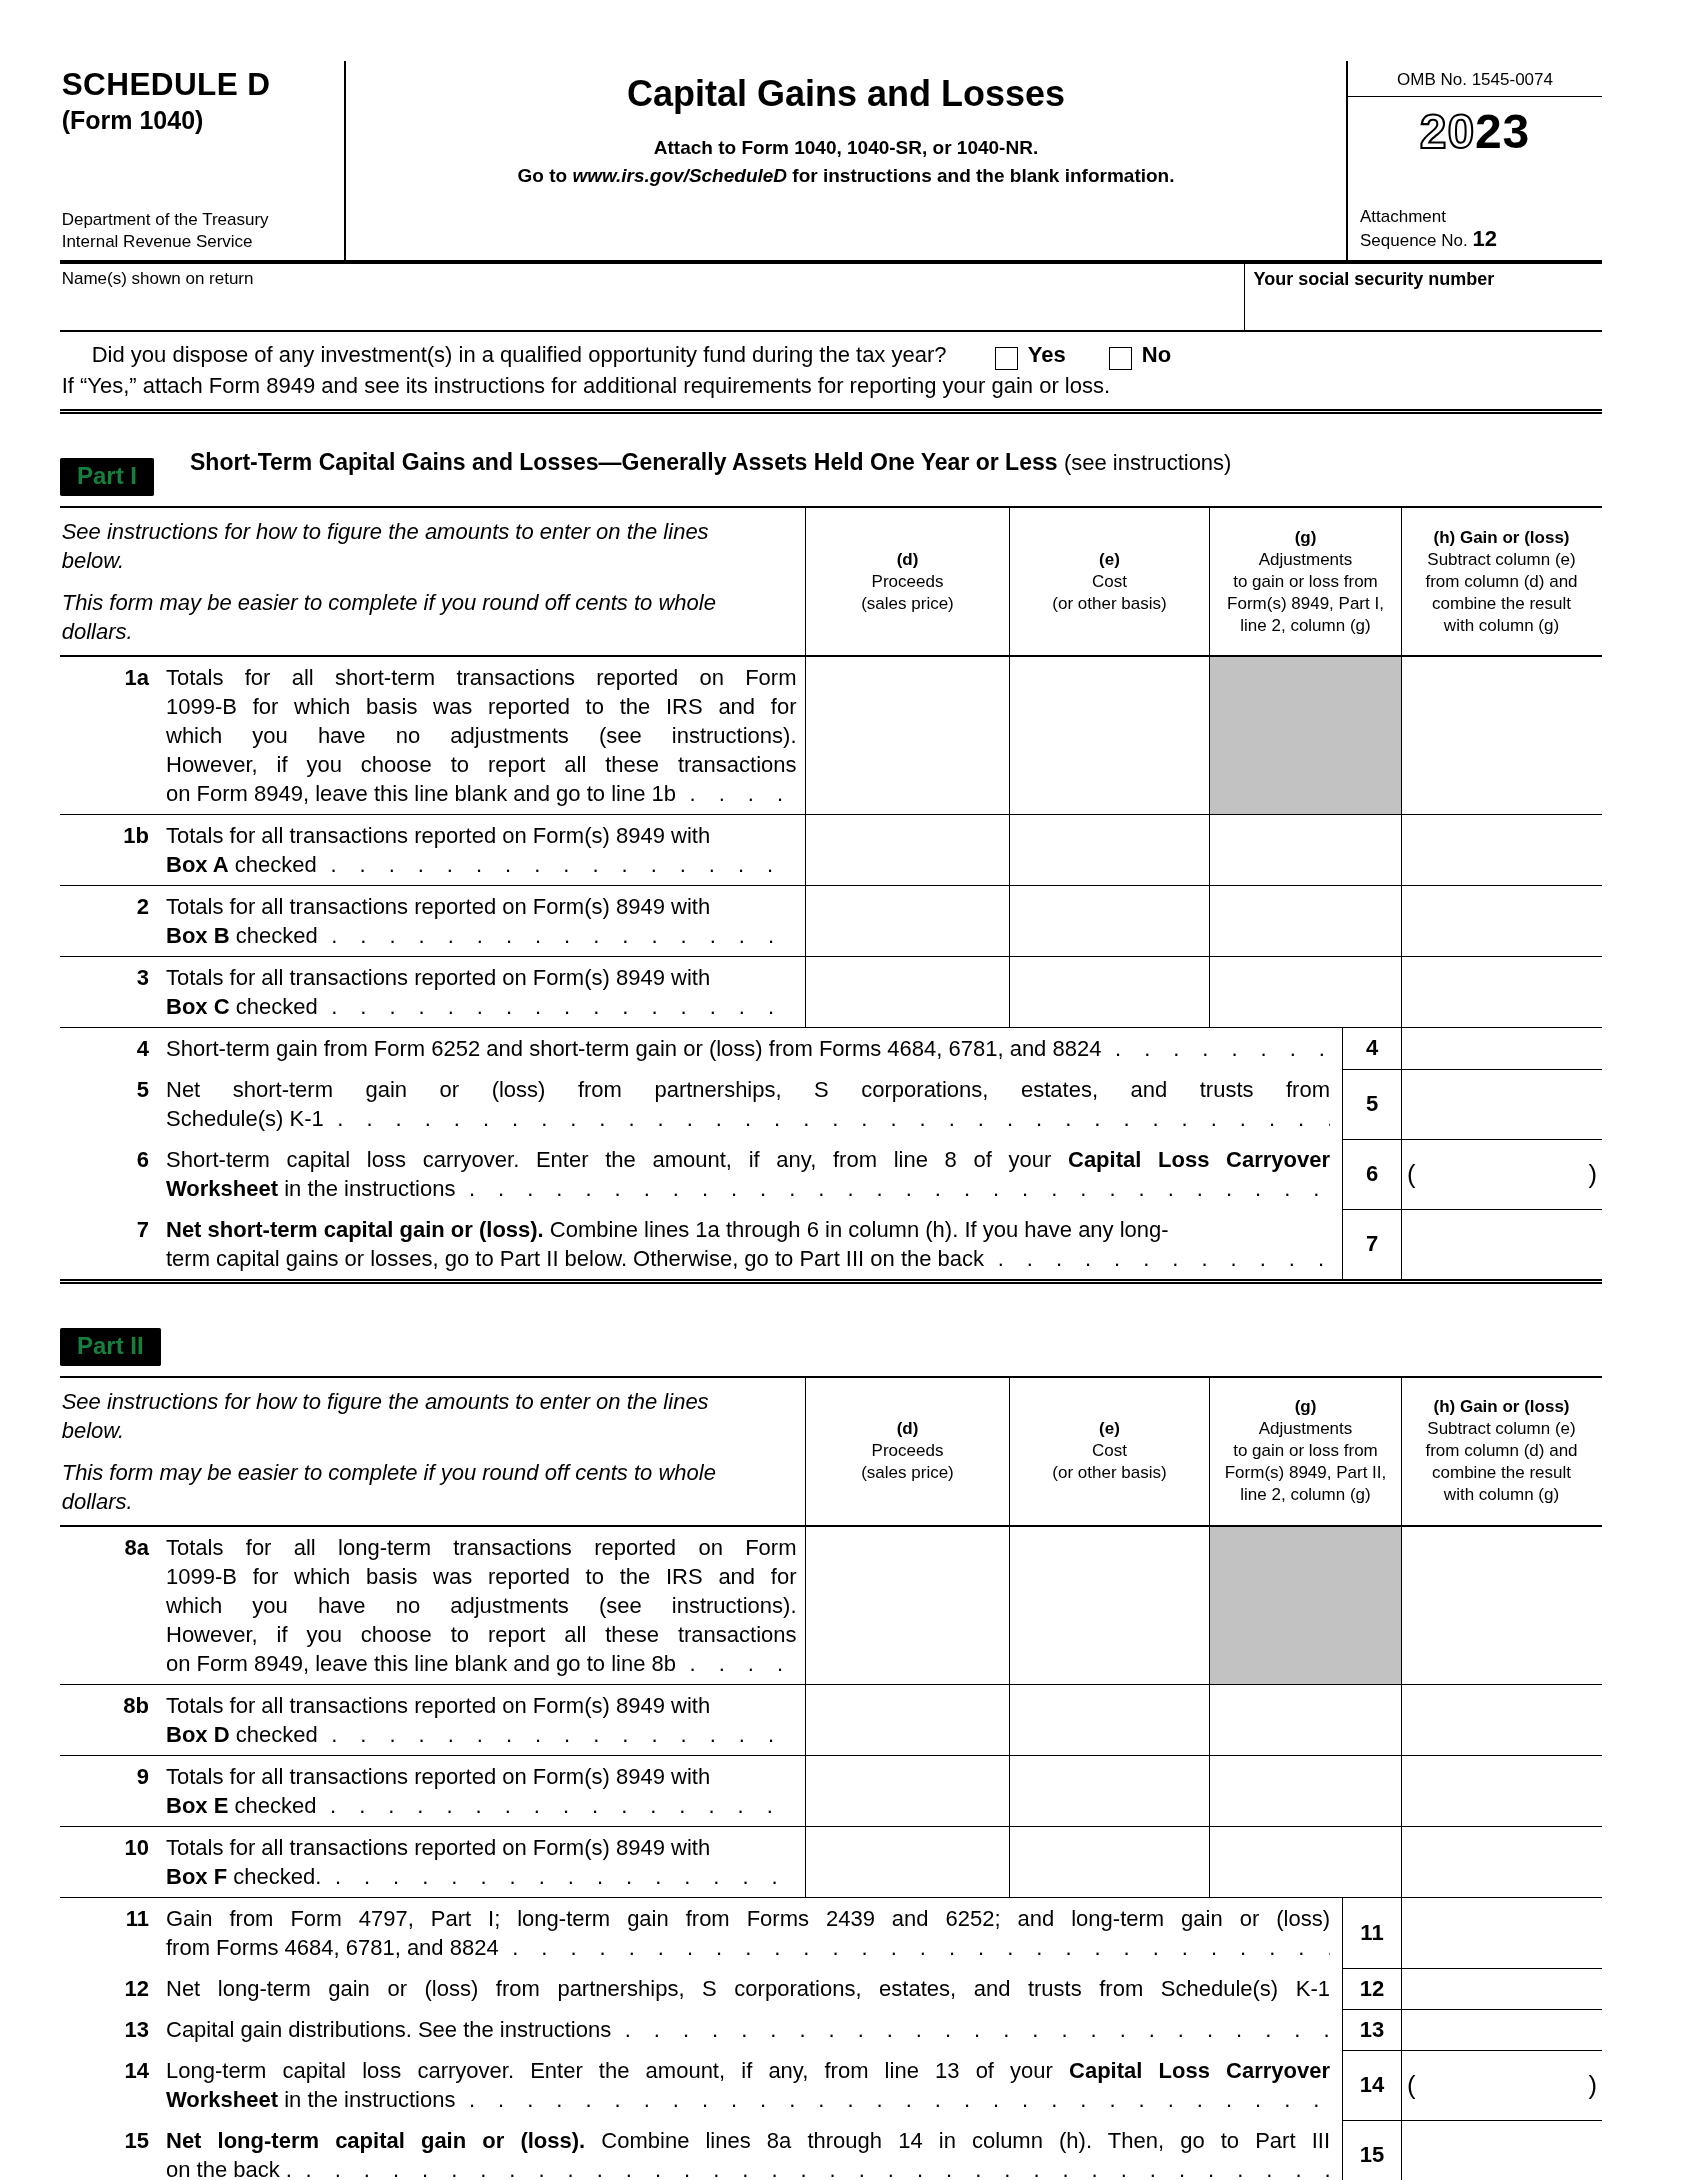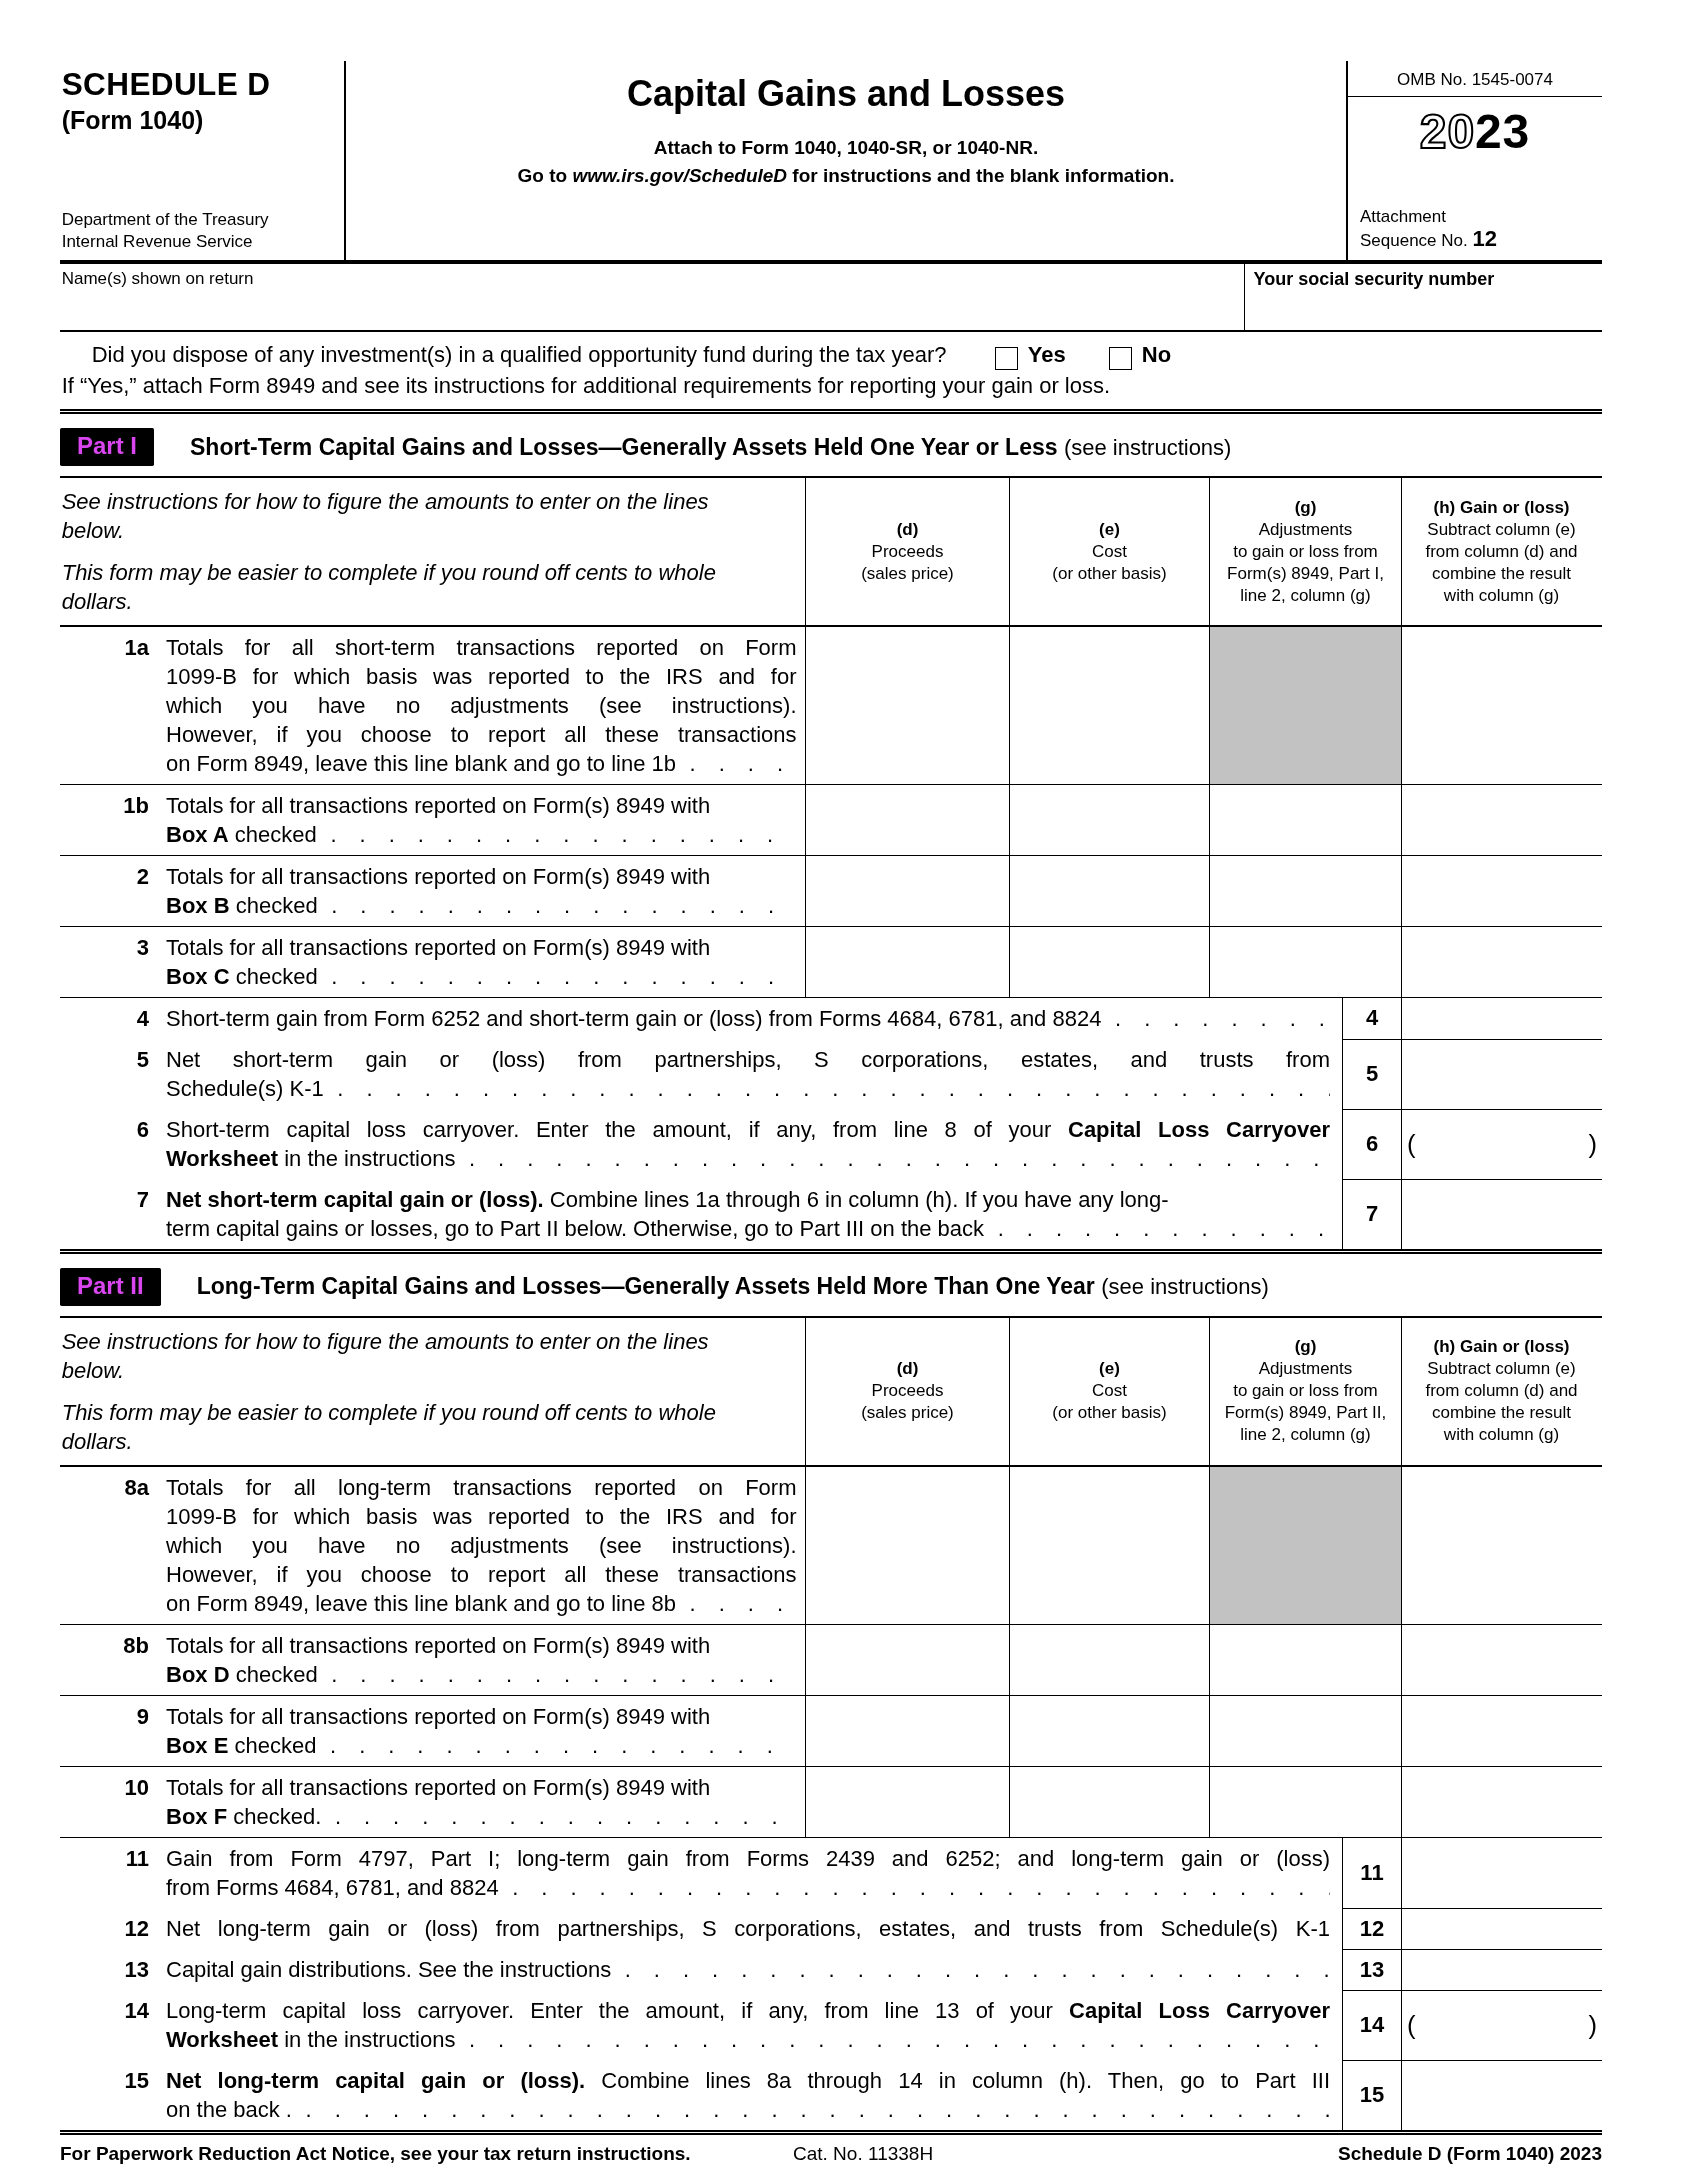--- a/index.html
+++ b/index.html
@@ -39,22 +39,22 @@
 
   
   .qsec { border-bottom: 5.1px double #000; padding: 6.8px 0 8.5px 1.7px; font-size: 22px; line-height: 31px; }
   .qline1 { display: flex; align-items: flex-end; margin-left: 30px; }
   .cbx { display: inline-block; width: 23px; height: 23px; border: 1.7px solid #000; background: #fff; flex: 0 0 auto; }
   .cbx-lbl { font-weight: bold; margin-left: 10.2px; }
   .gap1 { width: 48px; } .gap2 { width: 43px; }
 
   
   .bar { display: flex; align-items: center; margin: 13.6px 0 10.2px; }
-  .bar-label { background: #000; color: #d946ef; font-weight: bold; font-size: 24px;
-               padding: 4.3px 17px 6px; border-radius: 1.7px; }
+  .bar-label { background: #000; color: #15803d; font-weight: bold; font-size: 24px;
+               padding: 4.3px 17px 6px; border-radius: 1.7px; margin-top: 30px; }
   .bar-title { font-size: 23px; font-weight: bold; margin-left: 36px; }
   .bar-note { font-size: 22px; font-weight: normal; }
 
   
   .tbl { border-top: 2.6px solid #000; }
   .trow { display: grid; grid-template-columns: 745px 204px 200px 192px 200px; border-bottom: 1.7px solid #000; }
   .trow > div + div { border-left: 1.7px solid #000; }
   .thead { border-bottom: 2.6px solid #000; }
   .hd-desc { font-size: 22px; line-height: 29px; padding: 8.5px 34px 8.5px 1.7px; font-style: italic; }
   .hd-desc p + p { margin-top: 13.6px; }
@@ -299,21 +299,20 @@
         <div class="nbox">
             <span>7</span>
           </div>
         <div class="namt"></div>
       </div>
     </div>
   </div>
 
   <div class="bar">
     <span class="bar-label">Part II</span>
-    <span class="bar-title"><span>Long-Term Capital Gains and Losses—Generally Assets Held More Than One Year</span> <span class="bar-note">(see instructions)</span></span>
   </div>
 
   <div class="tbl">
     <div class="trow thead">
       <div class="hd-desc">
         <p>See instructions for how to figure the amounts to enter on the lines below.</p>
         <p>This form may be easier to complete if you round off cents to whole dollars.</p>
       </div>
       <div class="hcell"><span class="hlbl">(d)</span><span>Proceeds
 (sales price)</span></div>

